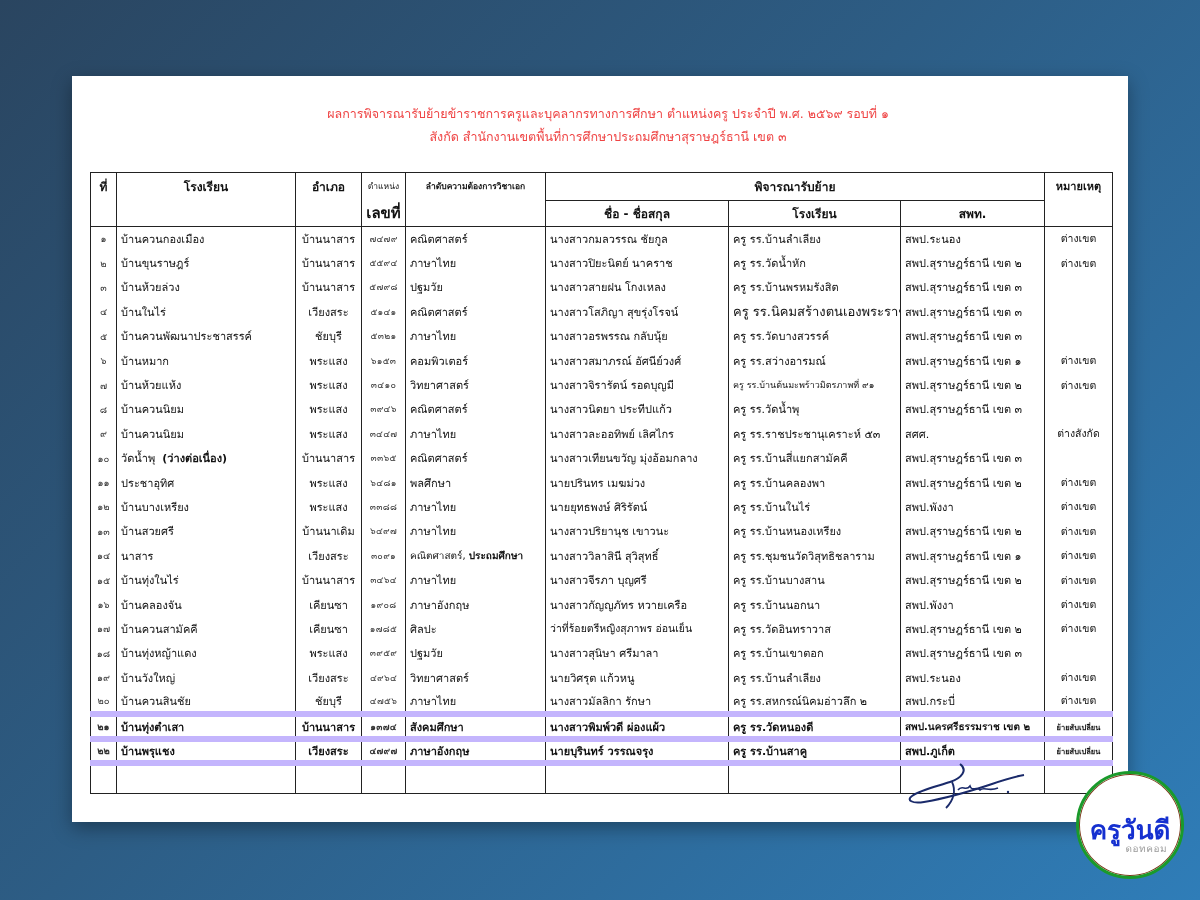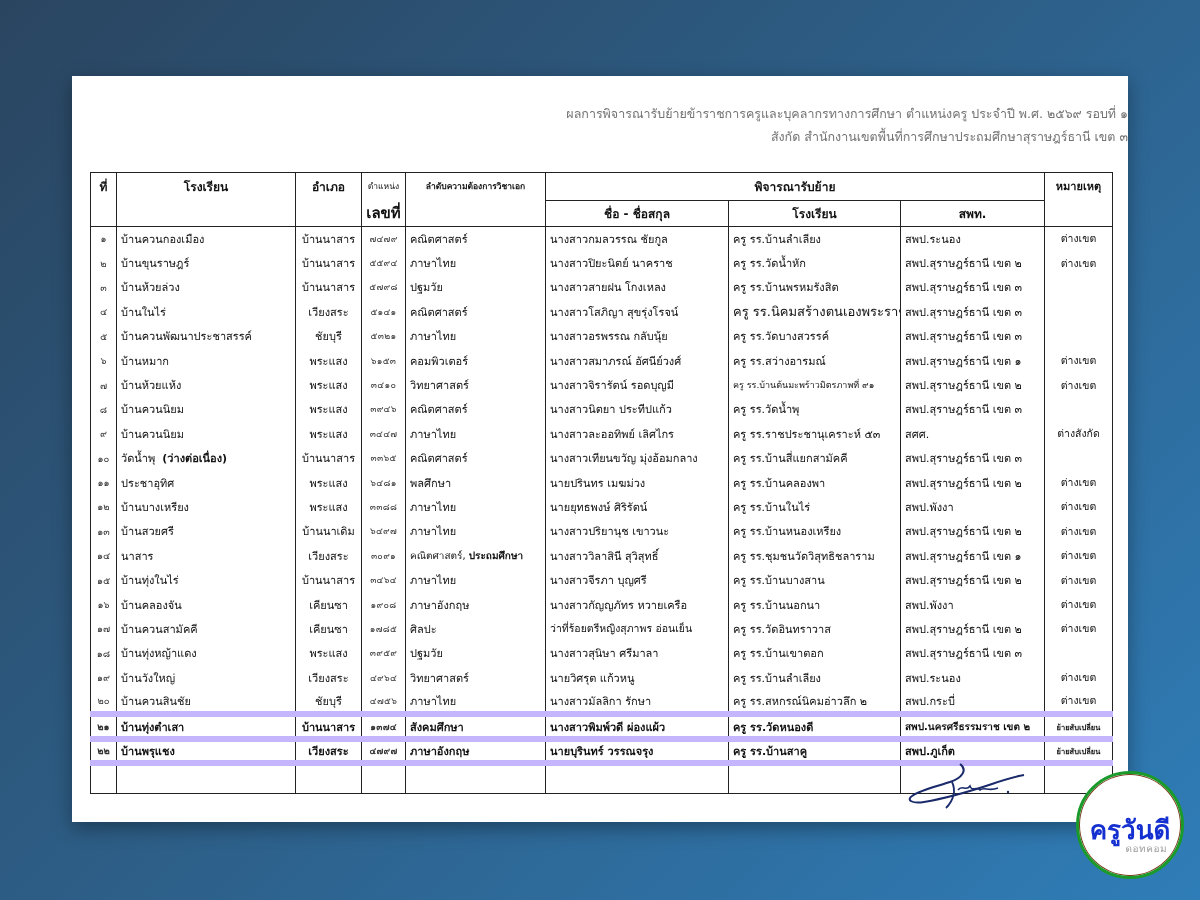--- a/index.html
+++ b/index.html
@@ -7,21 +7,21 @@
   body {
     font-family: "DejaVu Sans", "Liberation Sans", sans-serif;
     background: linear-gradient(135deg, #2a4560 0%, #2d5d85 45%, #2f7db8 100%);
     position: relative;
   }
   .paper {
     position: absolute; left: 72px; top: 76px; width: 1056px; height: 746px;
     background: #ffffff;
     box-shadow: 0 6px 18px rgba(0,0,0,0.35);
   }
-  .title-block { position: absolute; left: 0; top: 26px; width: 100%; text-align: right; color: #737373; }
+  .title-block { position: absolute; left: 8px; top: 26px; width: 100%; text-align: center; color: #ef4444; }
   .title-line { font-size: 12.5px; line-height: 23px; white-space: nowrap; }
   .title-line.l3 { font-weight: bold; }
   table.doc {
     position: absolute; left: 18px; top: 96px; width: 1022px;
     border-collapse: collapse; table-layout: fixed;
     font-size: 11px; color: #111;
   }
   table.doc th, table.doc td {
     border-left: 1.5px solid #222; border-right: 1.5px solid #222;
     padding: 0 4px; white-space: nowrap; overflow: hidden;

